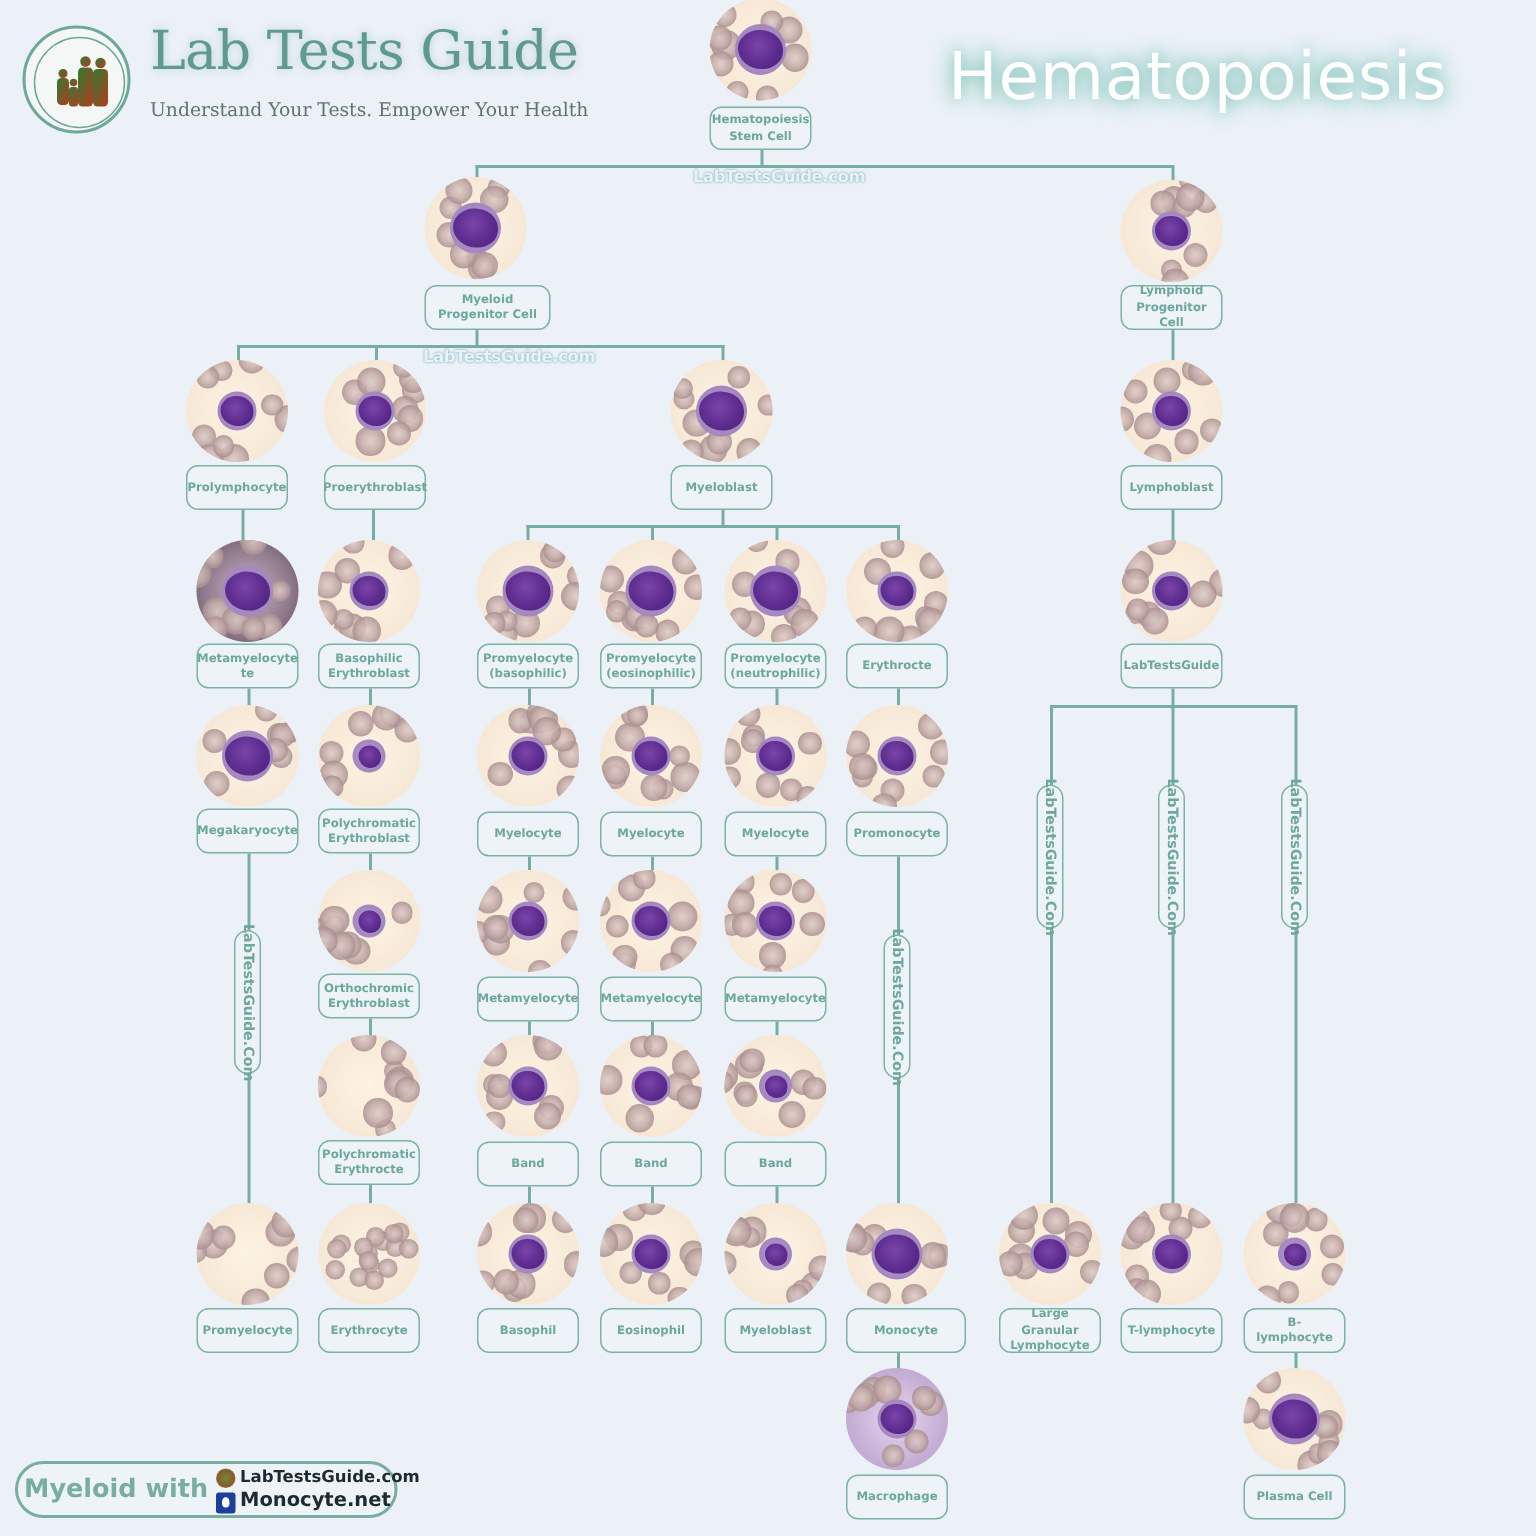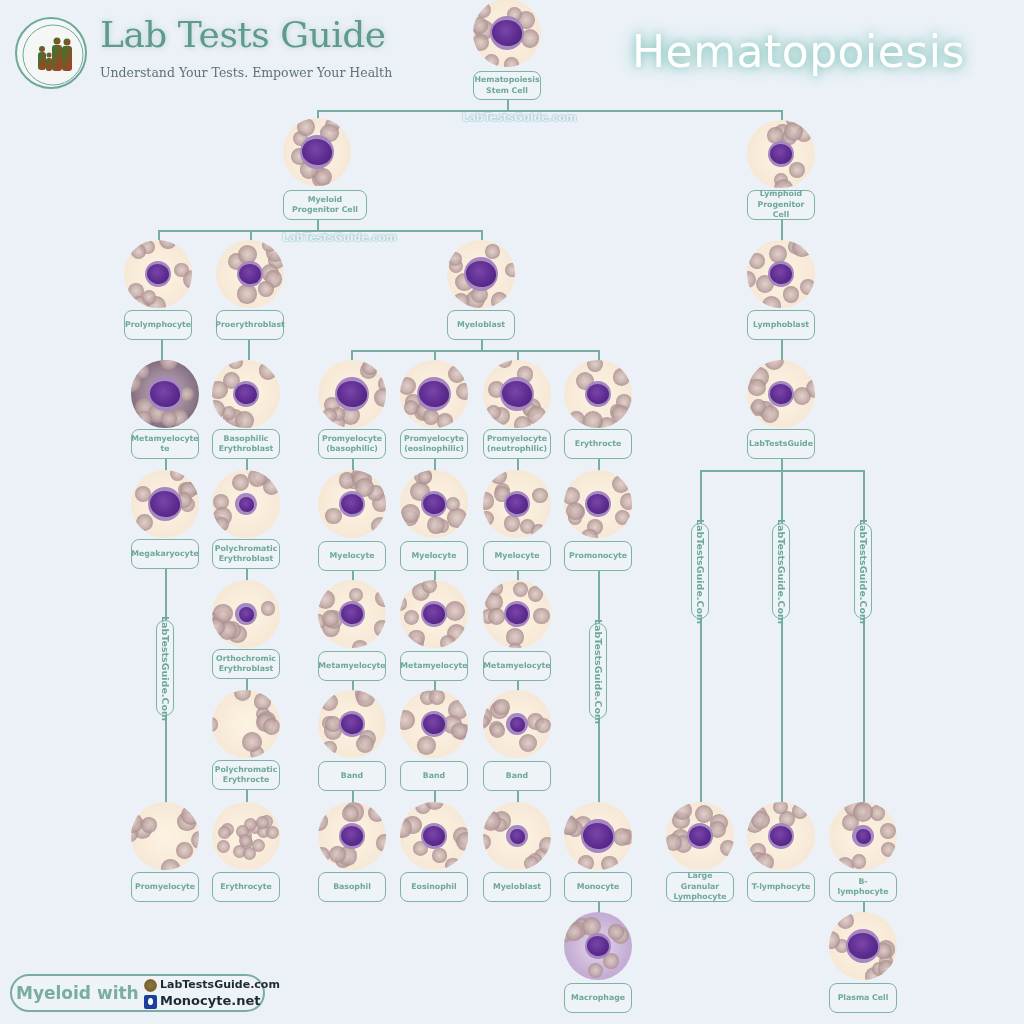--- a/index.html
+++ b/index.html
@@ -432,21 +432,21 @@
         <div class="rbc" style="width: 14.7781px; height: 14.7781px; left: 3.63925px; top: 40.2308px;"></div>
         <div class="rbc" style="width: 18.1097px; height: 18.1097px; left: 47.9516px; top: 4.9122px;"></div>
         <div class="rbc" style="width: 16.094px; height: 16.094px; left: 22.822px; top: 49.0059px;"></div>
         <div class="rbc" style="width: 17.2311px; height: 17.2311px; left: 55.7795px; top: 23.0903px;"></div>
         <div class="rbc" style="width: 18.021px; height: 18.021px; left: 2.39082px; top: 31.9852px;"></div>
         <div class="rbc" style="width: 14.9637px; height: 14.9637px; left: 51.2418px; top: 40.2689px;"></div>
         <div class="rbc" style="width: 16.5591px; height: 16.5591px; left: 17.2193px; top: 58.5188px;"></div>
         <div class="cyto" style="width: 26px; height: 26px; left: 21px; top: 21px;"></div>
         <div class="nucleus" style="width: 22px; height: 20px; left: 23px; top: 24px;"></div>
       </div>
-      <div class="cell-label" style="left: 564px; top: 541px; width: 68px; height: 30px;">Promonocyte</div>
+      <div class="cell-label" style="left: 564px; top: 541px; width: 68px; height: 30px; border-radius: 10px;">Promonocyte</div>
       <div class="cell-img" style="left: 212px; top: 580px; width: 68px; height: 68px;">
         <div class="rbc" style="width: 14.9246px; height: 14.9246px; left: -8.90961px; top: 31.5692px;"></div>
         <div class="rbc" style="width: 15.3349px; height: 15.3349px; left: -0.9167px; top: 34.7021px;"></div>
         <div class="rbc" style="width: 18.2312px; height: 18.2312px; left: 16.3846px; top: 44.8145px;"></div>
         <div class="rbc" style="width: 14.1137px; height: 14.1137px; left: 4.35482px; top: 29.943px;"></div>
         <div class="rbc" style="width: 17.4823px; height: 17.4823px; left: 11.2593px; top: 41.3977px;"></div>
         <div class="rbc" style="width: 18.837px; height: 18.837px; left: 5.89978px; top: 41.0452px;"></div>
         <div class="rbc" style="width: 14.6778px; height: 14.6778px; left: 48.8224px; top: 20.9088px;"></div>
         <div class="rbc" style="width: 19.5048px; height: 19.5048px; left: 1.40629px; top: 23.668px;"></div>
         <div class="rbc" style="width: 17.8178px; height: 17.8178px; left: -4.52128px; top: 37.8902px;"></div>
@@ -631,21 +631,21 @@
         <div class="rbc" style="width: 15.1217px; height: 15.1217px; left: 54.5846px; top: 27.4159px;"></div>
         <div class="rbc" style="width: 16.1662px; height: 16.1662px; left: 37.4585px; top: 54.0785px;"></div>
         <div class="rbc" style="width: 17.5302px; height: 17.5302px; left: -4.9206px; top: 12.6774px;"></div>
         <div class="rbc" style="width: 15.7136px; height: 15.7136px; left: 2.81177px; top: 19.1576px;"></div>
         <div class="rbc" style="width: 19.2164px; height: 19.2164px; left: -4.76016px; top: 13.8418px;"></div>
         <div class="rbc" style="width: 18.5387px; height: 18.5387px; left: 48.8194px; top: 25.6933px;"></div>
         <div class="rbc" style="width: 16.1805px; height: 16.1805px; left: 14.1148px; top: 52.5911px;"></div>
         <div class="cyto" style="width: 34px; height: 34px; left: 17px; top: 17px;"></div>
         <div class="nucleus" style="width: 30px; height: 26px; left: 19px; top: 21px;"></div>
       </div>
-      <div class="cell-label" style="left: 564px; top: 872px; width: 68px; height: 30px;">Monocyte</div>
+      <div class="cell-label" style="left: 564px; top: 872px; width: 80px; height: 30px;">Monocyte</div>
       <div class="cell-img" style="left: 666px; top: 802px; width: 68px; height: 68px;">
         <div class="rbc" style="width: 18.8422px; height: 18.8422px; left: 5.43596px; top: 27.15px;"></div>
         <div class="rbc" style="width: 17.6321px; height: 17.6321px; left: 6.27759px; top: 9.61755px;"></div>
         <div class="rbc" style="width: 18.5748px; height: 18.5748px; left: 43.826px; top: 11.698px;"></div>
         <div class="rbc" style="width: 18.1702px; height: 18.1702px; left: 29.3261px; top: 2.63179px;"></div>
         <div class="rbc" style="width: 18.9185px; height: 18.9185px; left: 7.25375px; top: -0.908985px;"></div>
         <div class="rbc" style="width: 17.3195px; height: 17.3195px; left: 42.9366px; top: 18.7947px;"></div>
         <div class="rbc" style="width: 15.8733px; height: 15.8733px; left: 53.9936px; top: 37.658px;"></div>
         <div class="rbc" style="width: 17.0798px; height: 17.0798px; left: 8.5896px; top: 33.449px;"></div>
         <div class="rbc" style="width: 17.4391px; height: 17.4391px; left: -1.44457px; top: 31.972px;"></div>

